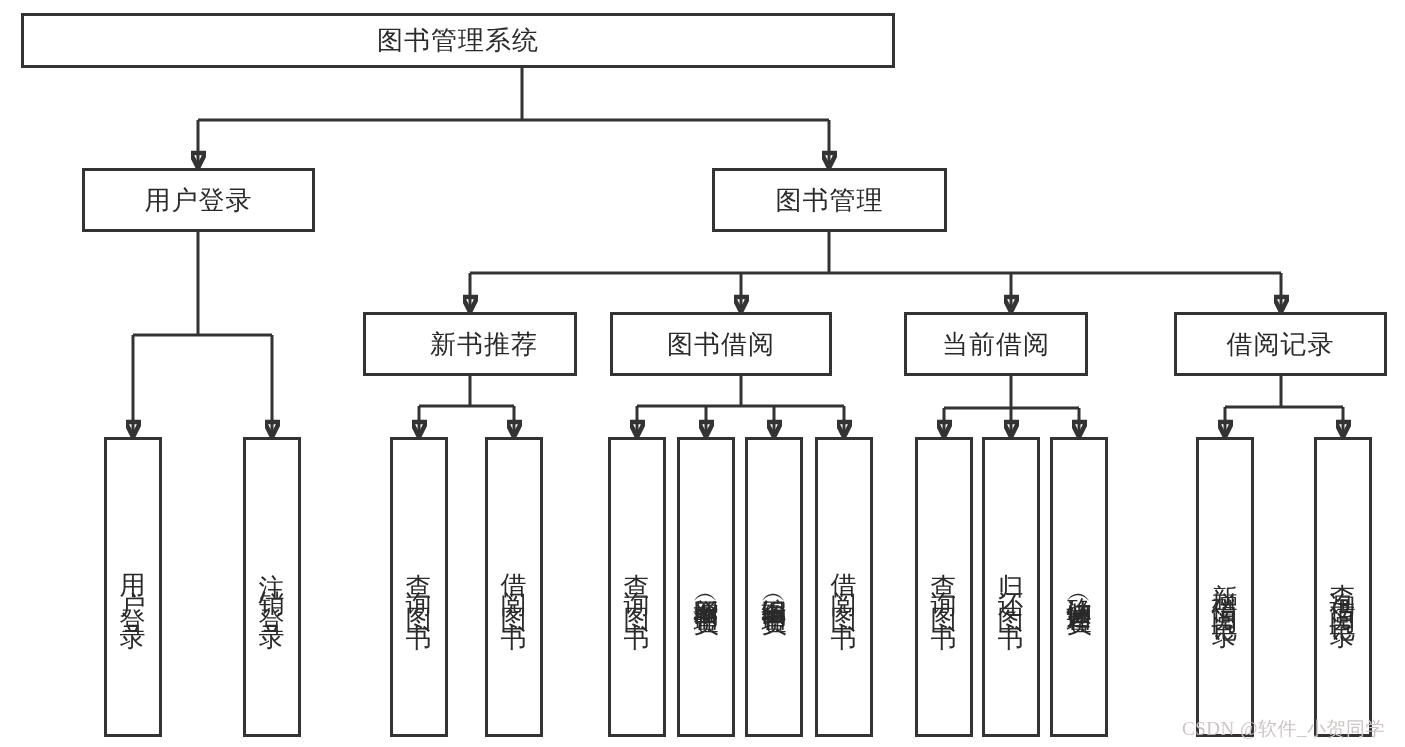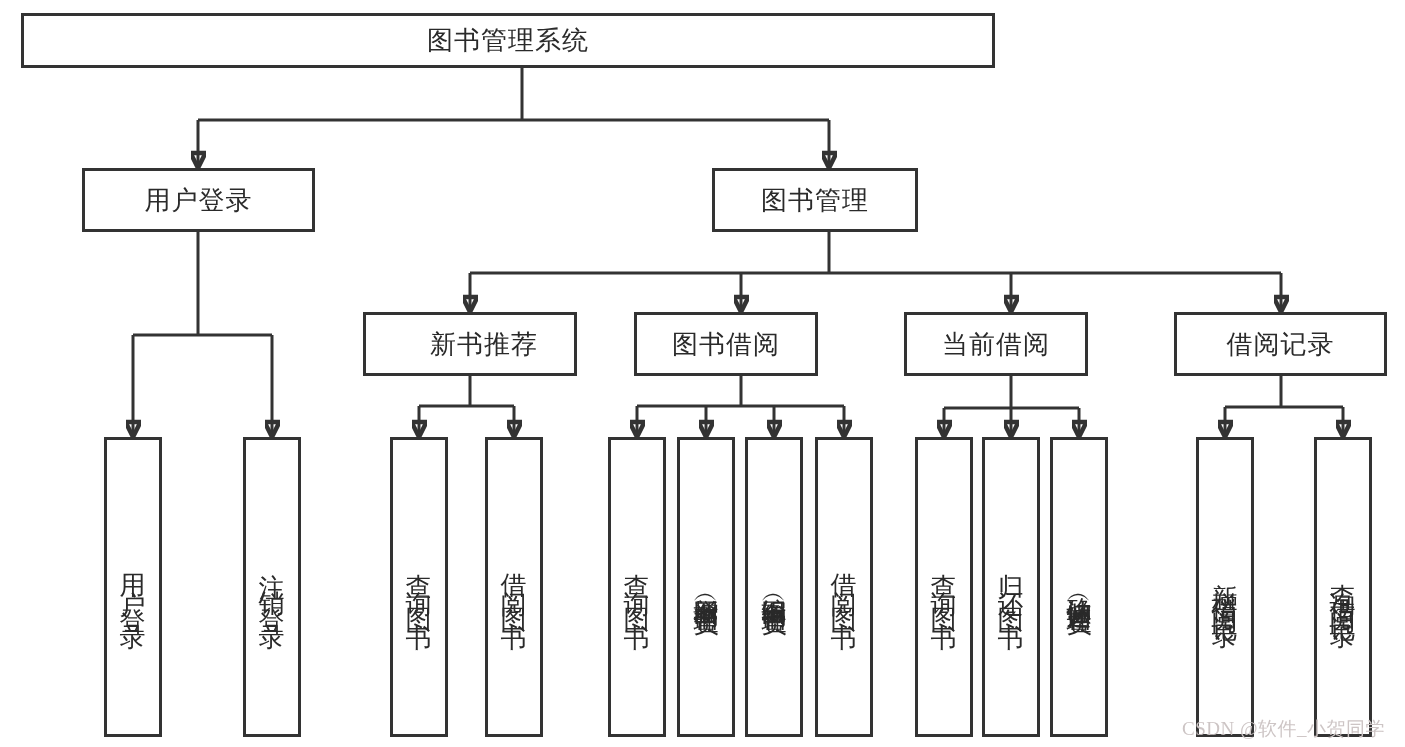--- a/index.html
+++ b/index.html
@@ -42,25 +42,25 @@
     font-size: 26px;
     letter-spacing: 8px;
     color: #2a2a2a;
     line-height: 1;
   }
   .leaf.sp4 span { letter-spacing: 17px; }
   .leaf.sp6 span { letter-spacing: 8px; }
   .leaf.sp9 span { letter-spacing: 2px; font-size: 25px; }
 
   
-  #root            { left: 21px;  top: 13px;  width: 974px; height: 55px; justify-content: center; }
+  #root            { left: 21px;  top: 13px;  width: 874px; height: 55px; justify-content: center; }
   #user_login_group{ left: 82px;  top: 168px; width: 233px;  height: 64px; }
-  #book_mgmt       { left: 712px; top: 168px; width: 206px;  height: 64px; }
+  #book_mgmt       { left: 712px; top: 168px; width: 235px;  height: 64px; }
   #new_book_rec    { left: 363px; top: 312px; width: 214px;  height: 64px; padding-left: 28px; }
-  #book_borrow     { left: 634px; top: 312px; width: 184px;  height: 64px; }
+  #book_borrow     { left: 610px; top: 312px; width: 222px;  height: 64px; }
   #current_borrow  { left: 904px; top: 312px; width: 184px;  height: 64px; }
   #borrow_records  { left: 1174px;top: 312px; width: 213px;  height: 64px; }
 
   #user_login        { left: 104px; }
   #logout            { left: 243px; }
   #rec_query_books   { left: 390px; }
   #rec_borrow_books  { left: 485px; }
   #bb_query_books    { left: 608px; }
   #bb_add_books      { left: 677px; }
   #bb_edit_books     { left: 745px; }

